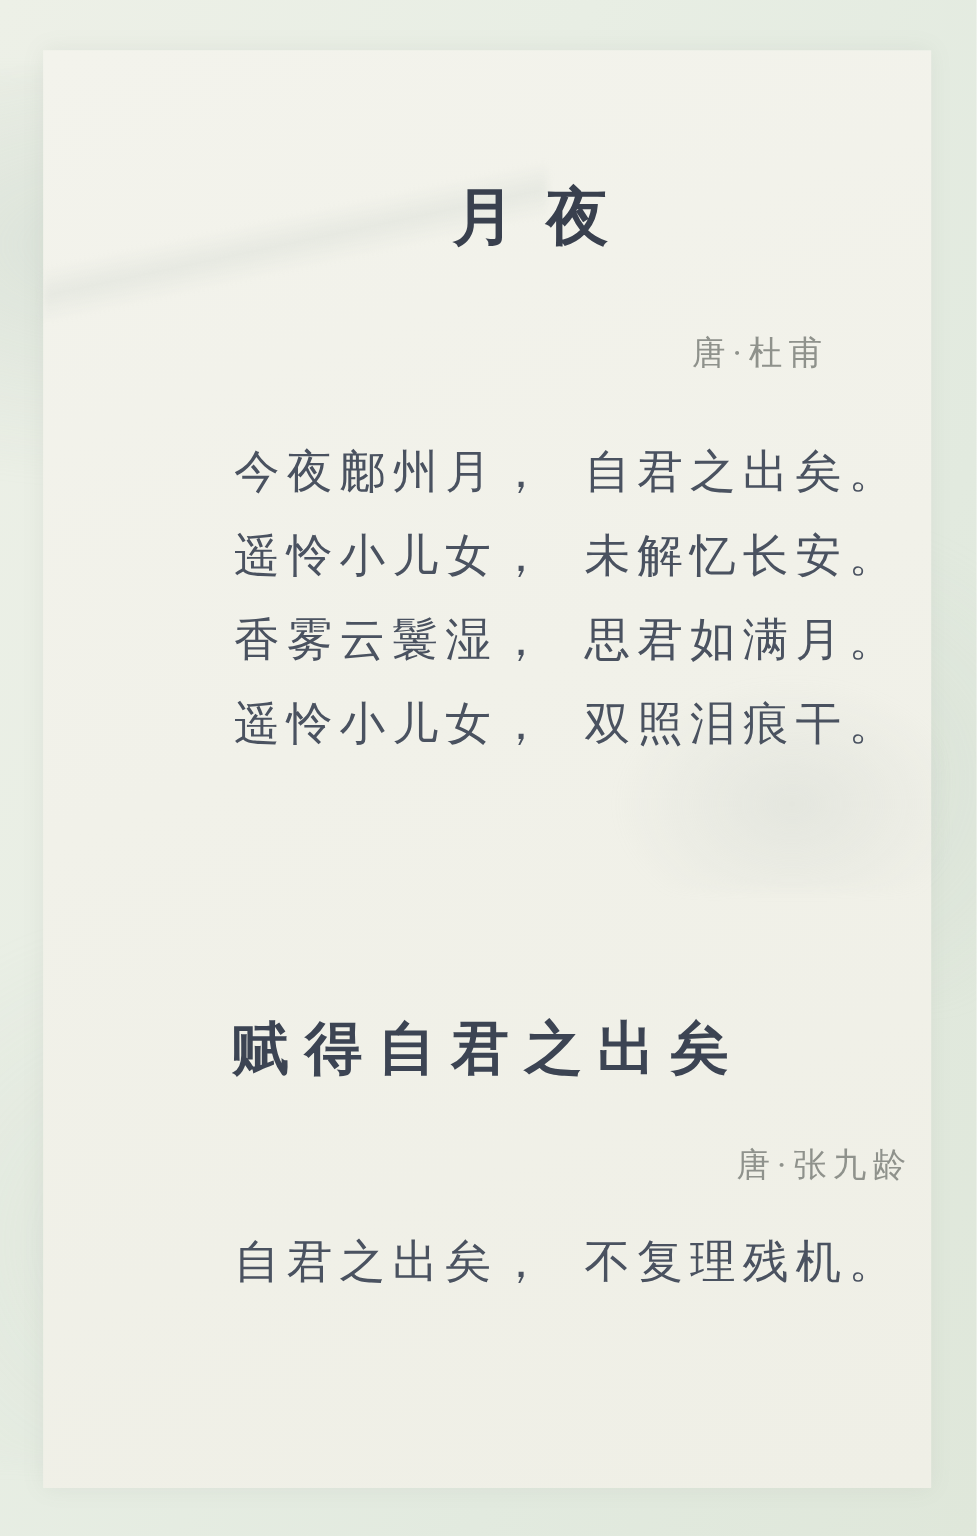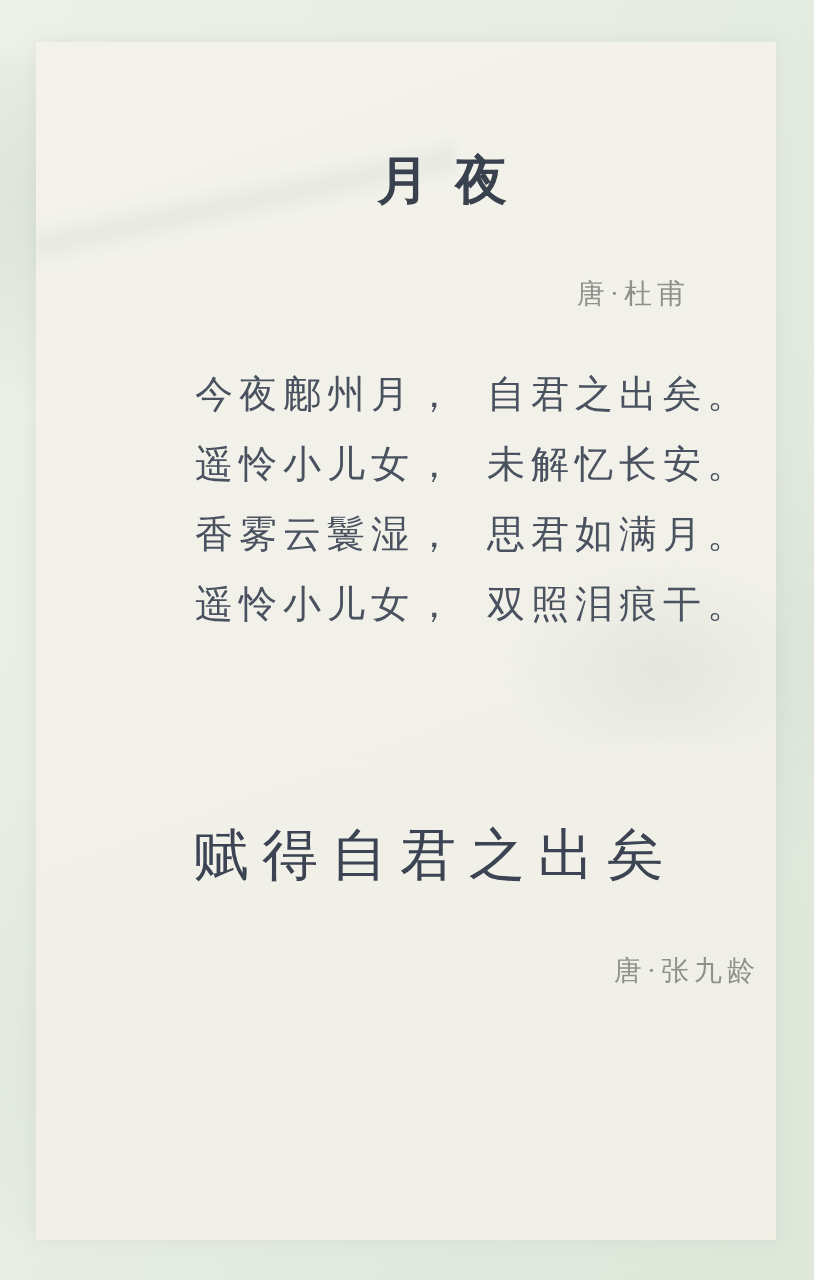--- a/index.html
+++ b/index.html
@@ -95,23 +95,23 @@
     white-space: nowrap;
   }
   .poem-1 { top: 326px; }
   .poem-2 { top: 984px; }
   .poem .line { height: 70px; line-height: 52px; }
   .poem .half-a { margin-right: 28px; }
 
   
   .title-2 {
     position: absolute;
-    left: 157px; top: 776px;
-    font-size: 56px;
-    font-weight: normal;
+    left: 157px; top: 800px;
+    font-size: 48px;
+    font-weight: bold;
     letter-spacing: 13px;
     color: #3c4453;
     white-space: nowrap;
   }
 </style>
 </head>
 <body>
 
 <div class="stage">
 
@@ -141,16 +141,19 @@
       <div class="line">
         <span class="half-a">遥怜小儿女，</span><span class="half-b">双照泪痕干。</span>
       </div>
     </div>
 
     <h2 class="title-2">赋得自君之出矣</h2>
 
     <div class="author author-2">唐·张九龄</div>
 
     <div class="poem poem-2">
+      <div class="line">
+        <span class="half-a">自君之出矣，</span><span class="half-b">不复理残机。</span>
+      </div>
     </div>
 
   </div>
 </div>
 
 </body></html>

